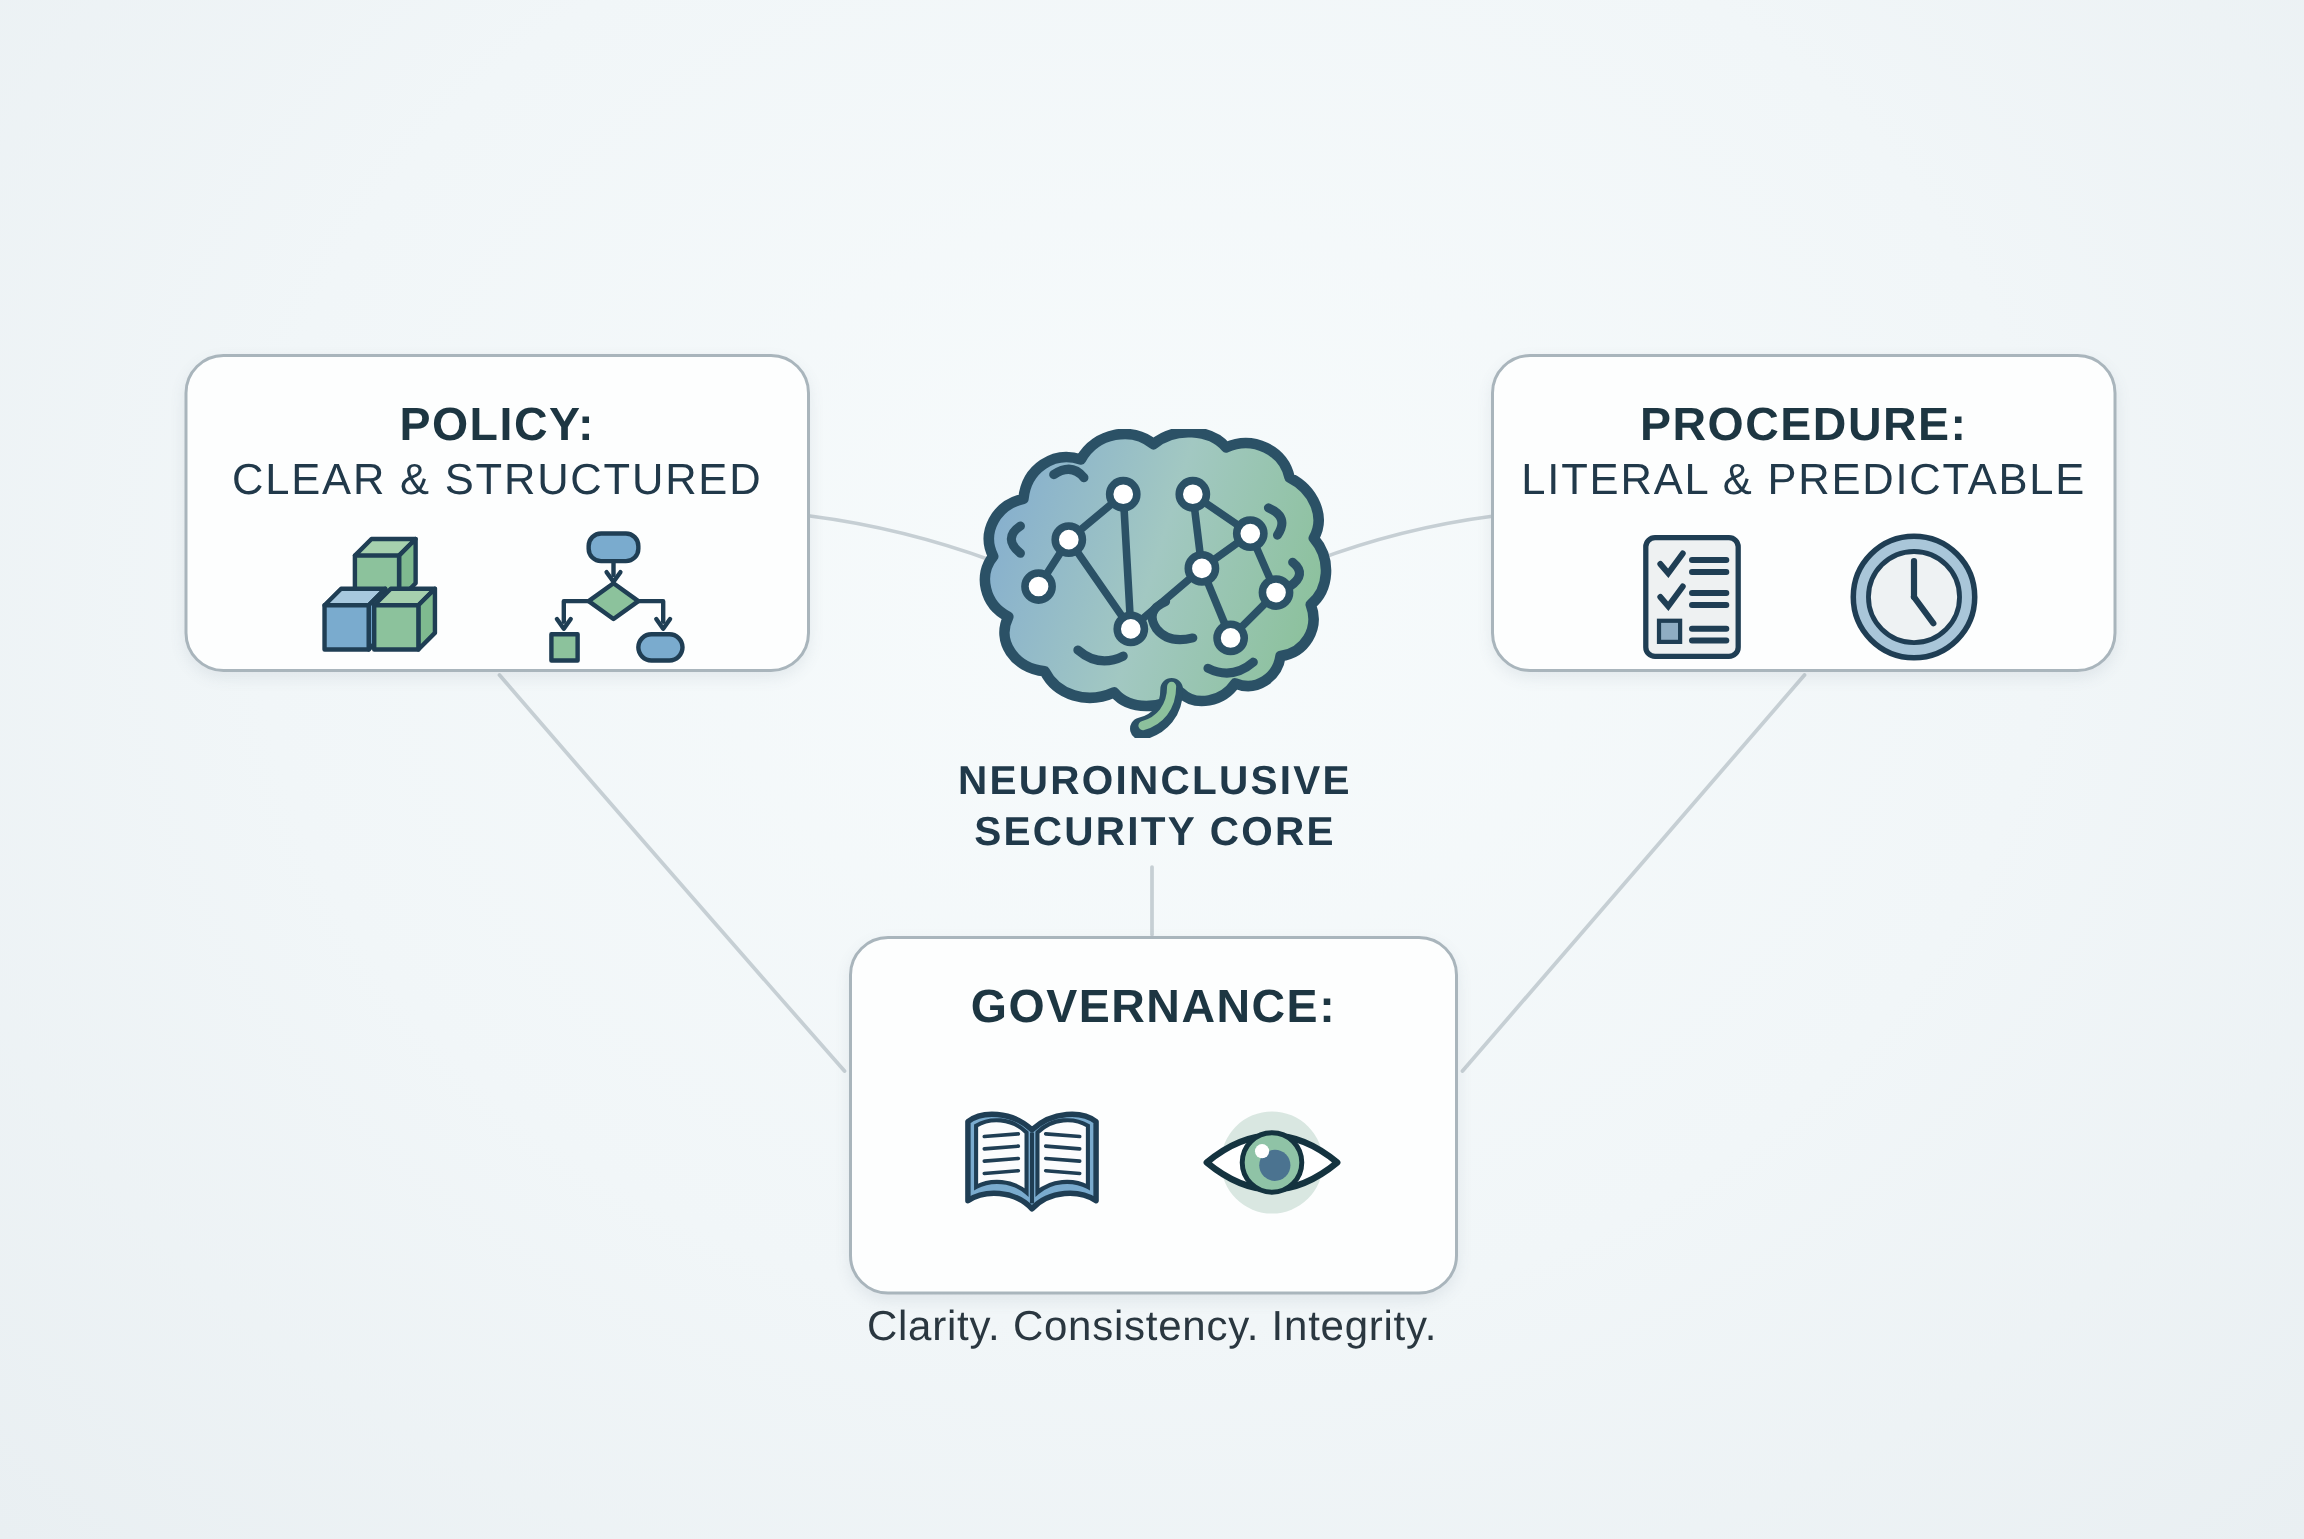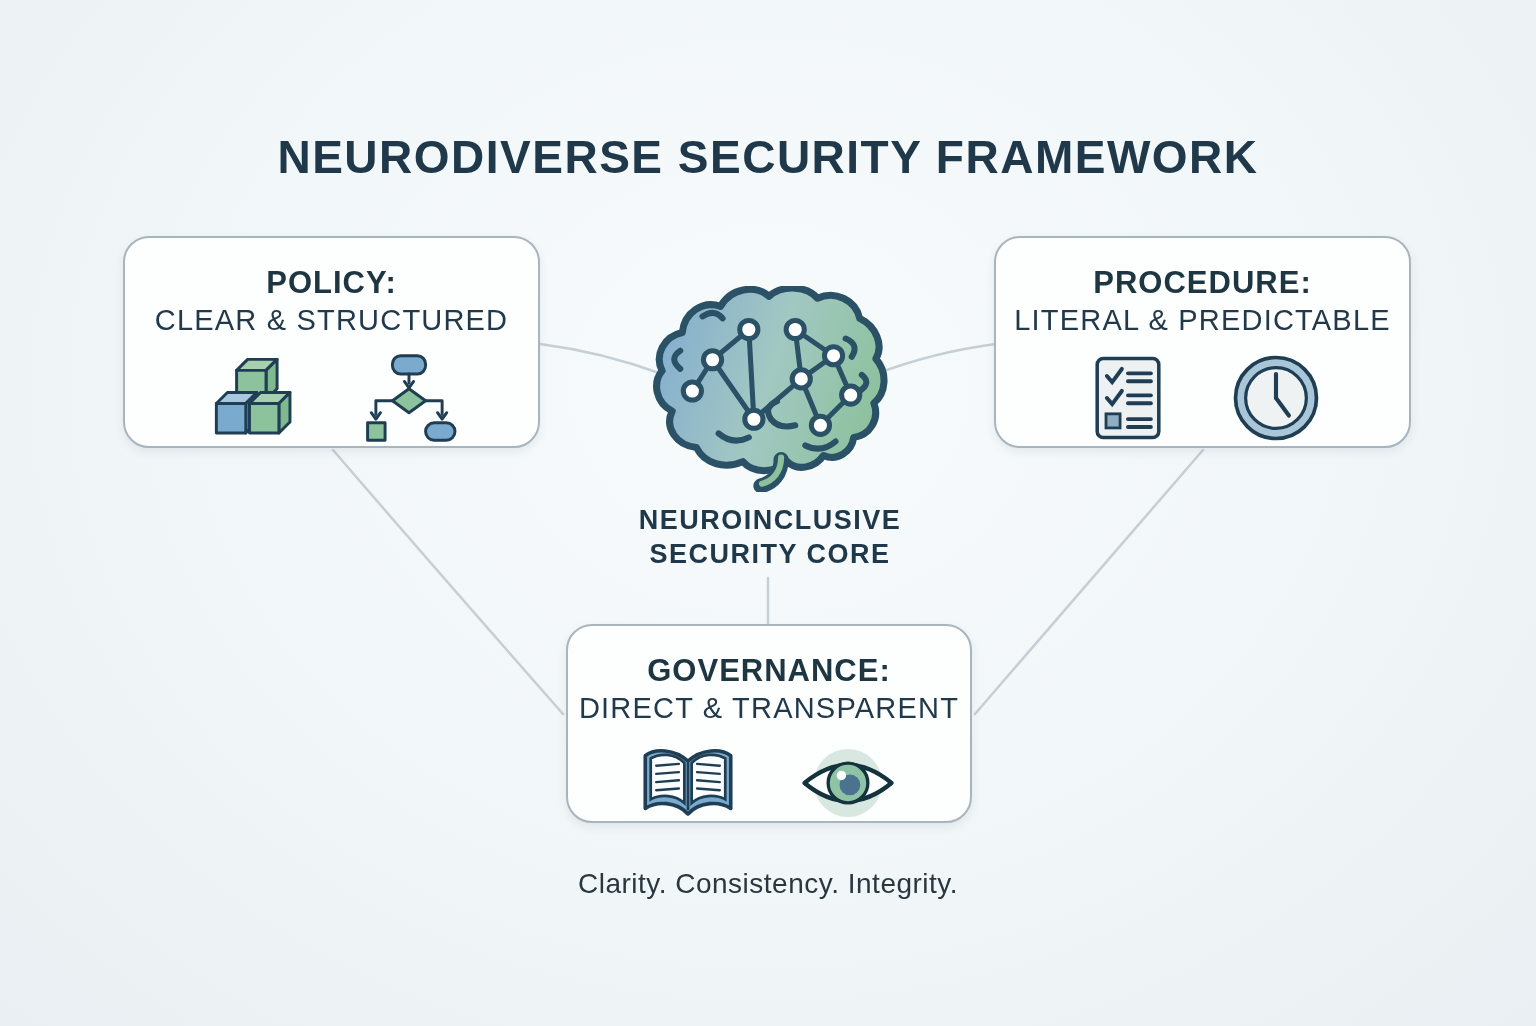--- a/index.html
+++ b/index.html
@@ -22,21 +22,21 @@
 
   .card {
     position:absolute; background:#fdfefe;
     border:2px solid #a9b5bc; border-radius:26px;
     box-shadow:0 4px 10px rgba(80,100,115,0.10);
     display:flex; flex-direction:column; align-items:center;
     padding-top:26px;
   }
   .card-policy     { left:123px; top:236px; width:417px; height:212px; }
   .card-procedure  { left:994px; top:236px; width:417px; height:212px; }
-  .card-governance { left:566px; top:624px; width:406px; height:199px; }
+  .card-governance { left:566px; top:624px; width:406px; height:239px; }
 
   .card-title    { font-size:31px; font-weight:800; letter-spacing:1px; line-height:1.22; text-align:center; }
   .card-subtitle { font-size:29px; font-weight:500; letter-spacing:1.2px; line-height:1.25; text-align:center; color:#21394a; }
 
   .icon-row { display:flex; align-items:center; justify-content:center; gap:58px; margin-top:14px; flex:1; padding-bottom:14px; }
   .icon-row svg { display:block; }
 
   .brain-wrap { position:absolute; left:648px; top:286px; width:242px; height:206px; }
 
   .core-label {
@@ -59,21 +59,20 @@
   <svg class="connector-layer" viewBox="0 0 1536 1026">
     <g fill="none" stroke="#c6cfd4" stroke-width="2.5" stroke-linecap="round">
       <path d="M 540,344 Q 602,352 662,374"></path>
       <path d="M 996,344 Q 934,352 876,374"></path>
       <path d="M 333,450 Q 432,565 563,714"></path>
       <path d="M 1203,450 Q 1104,565 975,714"></path>
       <path d="M 768,578 L 768,623"></path>
     </g>
   </svg>
 
-  <div class="main-title">NEURODIVERSE SECURITY FRAMEWORK</div>
 
   <div class="card card-procedure">
     <div class="card-title">PROCEDURE:</div>
     <div class="card-subtitle">LITERAL &amp; PREDICTABLE</div>
     <div class="icon-row">
       <span>
         <svg width="88" height="92" viewBox="0 0 100 100">
           <rect x="15" y="5" width="70" height="90" rx="7" fill="#eef1f2" stroke="#1f3e54" stroke-width="4"></rect>
           <g stroke="#1f3e54" stroke-width="4.5" fill="none" stroke-linecap="round">
             <path d="M26,25 L32,32 L43,17"></path>
@@ -208,21 +207,20 @@
     </svg>
   </div>
 
   <div class="core-label">
     <div>NEUROINCLUSIVE</div>
     <div>SECURITY CORE</div>
   </div>
 
   <div class="card card-governance">
     <div class="card-title">GOVERNANCE:</div>
-    <div class="card-subtitle">DIRECT &amp; TRANSPARENT</div>
     <div class="icon-row">
       <span>
         <svg width="100" height="86" viewBox="0 0 110 92">
           <path d="M55,22 C40,8 18,8 8,16 L8,74 C20,66 42,66 55,80 C68,66 90,66 102,74 L102,16 C92,8 70,8 55,22 Z" fill="#7aabce" stroke="#1f3e54" stroke-width="4" stroke-linejoin="round"></path>
           <path d="M51,24 C40,13 24,13 14,19 L14,64 C25,58 41,59 51,68 Z" fill="#fbfcfd" stroke="#1f3e54" stroke-width="3"></path>
           <path d="M59,24 C70,13 86,13 96,19 L96,64 C85,58 69,59 59,68 Z" fill="#fbfcfd" stroke="#1f3e54" stroke-width="3"></path>
           <g stroke="#1f3e54" stroke-width="2.6" stroke-linecap="round">
             <path d="M20,27 L45,25"></path>
               <path d="M20,36 L45,34"></path>
               <path d="M20,45 L45,43"></path>

